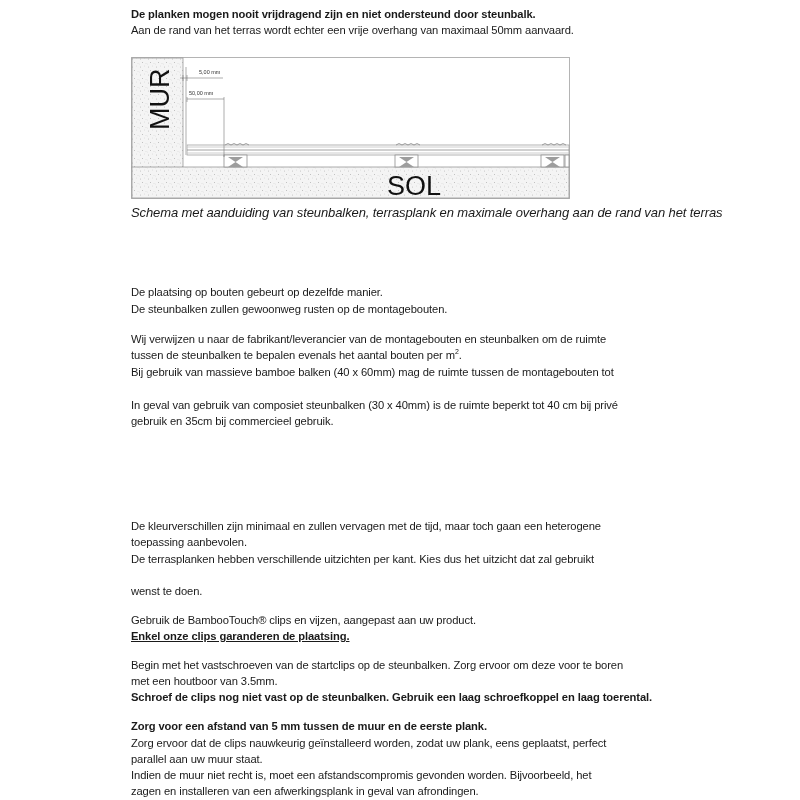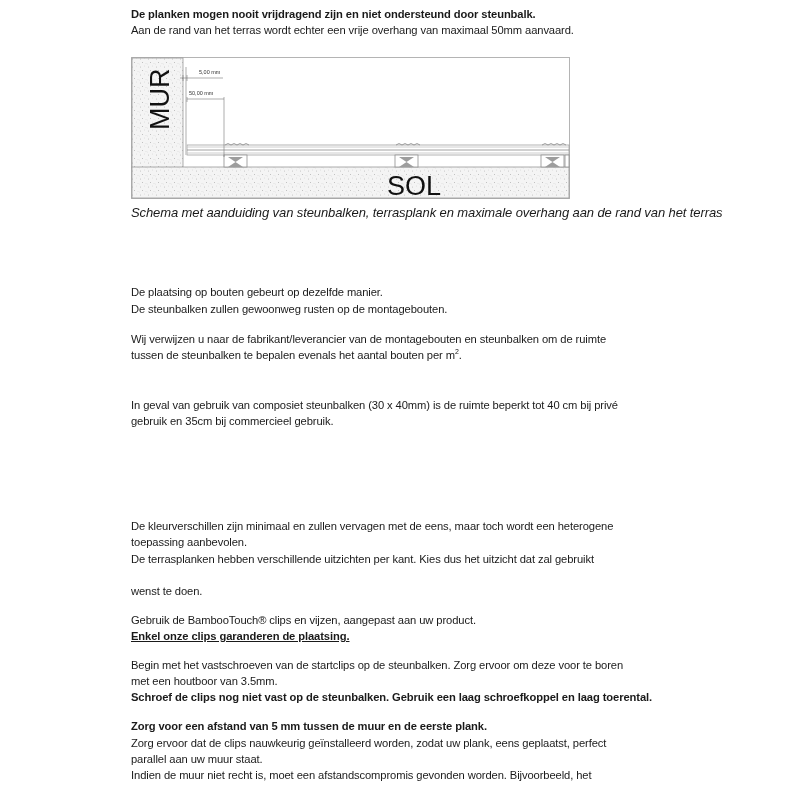--- a/index.html
+++ b/index.html
@@ -84,33 +84,35 @@
     <text x="256" y="138" font-size="27" fill="#111" font-family="Liberation Sans, sans-serif">SOL</text>
   </svg>
 
   <p class="p i" style="top:205px">Schema met aanduiding van steunbalken, terrasplank en maximale overhang aan de rand van het terras</p>
 
   <p class="p" style="top:284px">De plaatsing op bouten gebeurt op dezelfde manier.</p>
   <p class="p" style="top:301px">De steunbalken zullen gewoonweg rusten op de montagebouten.</p>
 
   <p class="p" style="top:331px">Wij verwijzen u naar de fabrikant/leverancier van de montagebouten en steunbalken om de ruimte</p>
   <p class="p" style="top:347px"><span>tussen de steunbalken te bepalen evenals het aantal bouten per m</span><sup>2</sup><span>.</span></p>
+  <p class="p" style="top:364px">Bij gebruik van massieve bamboe balken (40 x 60mm) mag de ruimte tussen de montagebouten tot</p>
   <p class="p" style="top:397px">In geval van gebruik van composiet steunbalken (30 x 40mm) is de ruimte beperkt tot 40 cm bij privé</p>
   <p class="p" style="top:413px">gebruik en 35cm bij commercieel gebruik.</p>
 
-  <p class="p" style="top:518px">De kleurverschillen zijn minimaal en zullen vervagen met de eens, maar toch wordt een heterogene</p>
+  <p class="p" style="top:518px">De kleurverschillen zijn minimaal en zullen vervagen met de tijd, maar toch gaan een heterogene</p>
   <p class="p" style="top:534px">toepassing aanbevolen.</p>
   <p class="p" style="top:551px">De terrasplanken hebben verschillende uitzichten per kant. Kies dus het uitzicht dat zal gebruikt</p>
   <p class="p" style="top:583px">wenst te doen.</p>
 
   <p class="p" style="top:612px">Gebruik de BambooTouch® clips en vijzen, aangepast aan uw product.</p>
   <p class="p b u" style="top:628px">Enkel onze clips garanderen de plaatsing.</p>
 
   <p class="p" style="top:657px">Begin met het vastschroeven van de startclips op de steunbalken. Zorg ervoor om deze voor te boren</p>
   <p class="p" style="top:673px">met een houtboor van 3.5mm.</p>
   <p class="p b" style="top:689px">Schroef de clips nog niet vast op de steunbalken. Gebruik een laag schroefkoppel en laag toerental.</p>
 
   <p class="p b" style="top:718px">Zorg voor een afstand van 5 mm tussen de muur en de eerste plank.</p>
   <p class="p" style="top:735px">Zorg ervoor dat de clips nauwkeurig geïnstalleerd worden, zodat uw plank, eens geplaatst,  perfect</p>
   <p class="p" style="top:751px">parallel aan uw muur staat.</p>
   <p class="p" style="top:767px">Indien de muur niet recht is, moet een afstandscompromis gevonden worden. Bijvoorbeeld, het</p>
+  <p class="p" style="top:783px">zagen en installeren van een afwerkingsplank in geval van afrondingen.</p>
 
 </div>
 
 </body></html>

